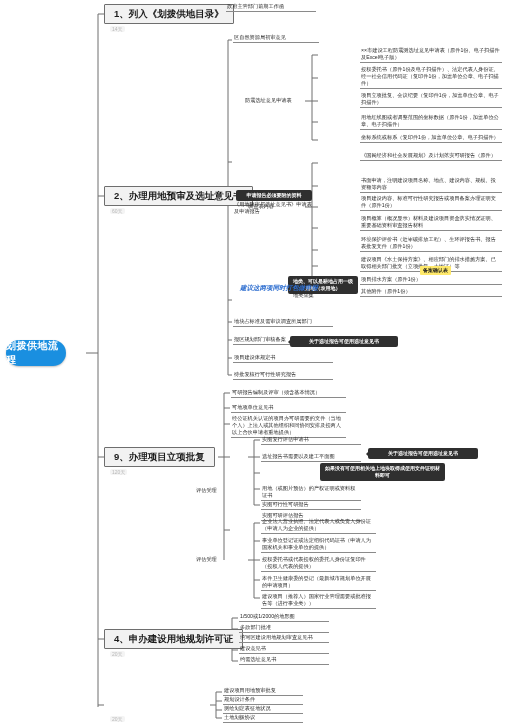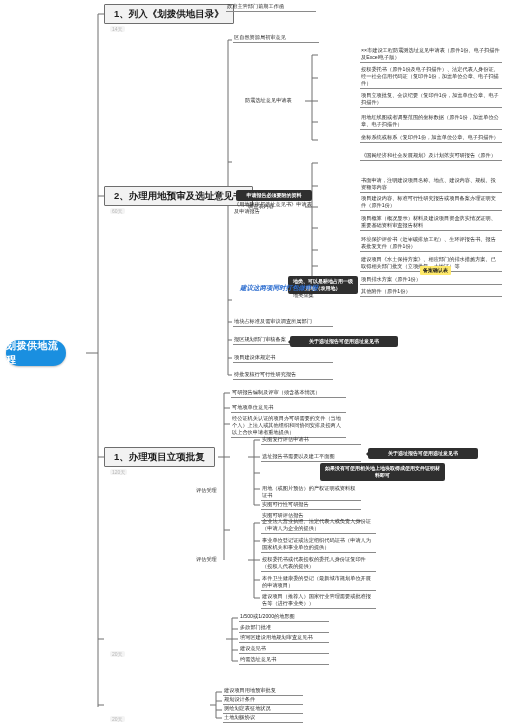--- a/index.html
+++ b/index.html
@@ -219,21 +219,21 @@
 
   <div class="leaf" style="left:233px; top:318px; width:100px;">地块占标准及需审议调查所属部门</div>
   <div class="leaf" style="left:233px; top:336px; width:100px;">报区规划部门审核备案</div>
   <div class="leaf" style="left:233px; top:354px; width:100px;">项目建设体规定书</div>
   <div class="leaf" style="left:233px; top:371px; width:100px;">待批复核行可行性研究报告</div>
 
   <div class="dark tip" style="left:290px; top:336px; width:108px;">关于选址报告可使用选址意见书</div>
 
   <div class="note" style="left:240px; top:284px;">建议这两项同时打包做申报</div>
 
-  <div class="l1" style="left:104px; top:447px;">1、办理项目立项批复</div>
+  <div class="l1" style="left:104px; top:447px;">9、办理项目立项批复</div>
   <div class="l1-count" style="left:110px; top:469px;">120天</div>
 
   <div class="leaf" style="left:231px; top:389px; width:115px;">可研报告编制及评审（须含基本情况）</div>
   <div class="leaf" style="left:231px; top:404px; width:115px;">可地项单位意见书</div>
   <div class="leaf" style="left:231px; top:415px; width:115px;">经公证机关认证的项目办可研需要的文件（当地个人）上法人或其他组织和同协同安排及授两人以上合伙申请者重地提供）</div>
 
   <div class="grp" style="left:196px; top:487px;">评估受理</div>
   <div class="leaf" style="left:261px; top:436px; width:100px;">实图复行评估申请书</div>
   <div class="leaf" style="left:261px; top:453px; width:100px;">选址报告书需要以及建工平面图</div>
   <div class="dark tip" style="left:368px; top:448px; width:110px;">关于选址报告可使用选址意见书</div>
@@ -242,20 +242,21 @@
   <div class="leaf" style="left:261px; top:501px; width:100px;">实图可行性可研报告</div>
   <div class="leaf" style="left:261px; top:512px; width:100px;">实图可研评估报告</div>
 
   <div class="grp" style="left:196px; top:556px;">评估受理</div>
   <div class="leaf" style="left:261px; top:518px; width:115px;">企业法人营业执照、法定代表人或负责人身份证（申请人为企业的提供）</div>
   <div class="leaf" style="left:261px; top:537px; width:115px;">事业单位登记证或法定组织代码证书（申请人为国家机关和事业单位的提供）</div>
   <div class="leaf" style="left:261px; top:556px; width:115px;">授权委托书或代表授权的委托人身份证复印件（授权人代表的提供）</div>
   <div class="leaf" style="left:261px; top:575px; width:115px;">本件卫生健康委的登记（最新城市规划单位开展的申请项目）</div>
   <div class="leaf" style="left:261px; top:593px; width:115px;">建设项目（推荐人）国家行业管理需要或批准报告等（进行事业类））</div>
 
+  <div class="l1" style="left:104px; top:629px;">4、申办建设用地规划许可证</div>
   <div class="l1-count" style="left:110px; top:651px;">20天</div>
   <div class="leaf" style="left:239px; top:613px; width:90px;">1/500或1/2000的地形图</div>
   <div class="leaf" style="left:239px; top:624px; width:90px;">多政部门批准</div>
   <div class="leaf" style="left:239px; top:634px; width:90px;">填写区建设用地规划审查意见书</div>
   <div class="leaf" style="left:239px; top:645px; width:90px;">建设意见书</div>
   <div class="leaf" style="left:239px; top:656px; width:90px;">约需选址意见书</div>
 
   <div class="l1-count" style="left:110px; top:716px;">20天</div>
   <div class="leaf" style="left:223px; top:687px; width:80px;">建设项目用地预审批复</div>
   <div class="leaf" style="left:223px; top:696px; width:80px;">规划设计条件</div>

